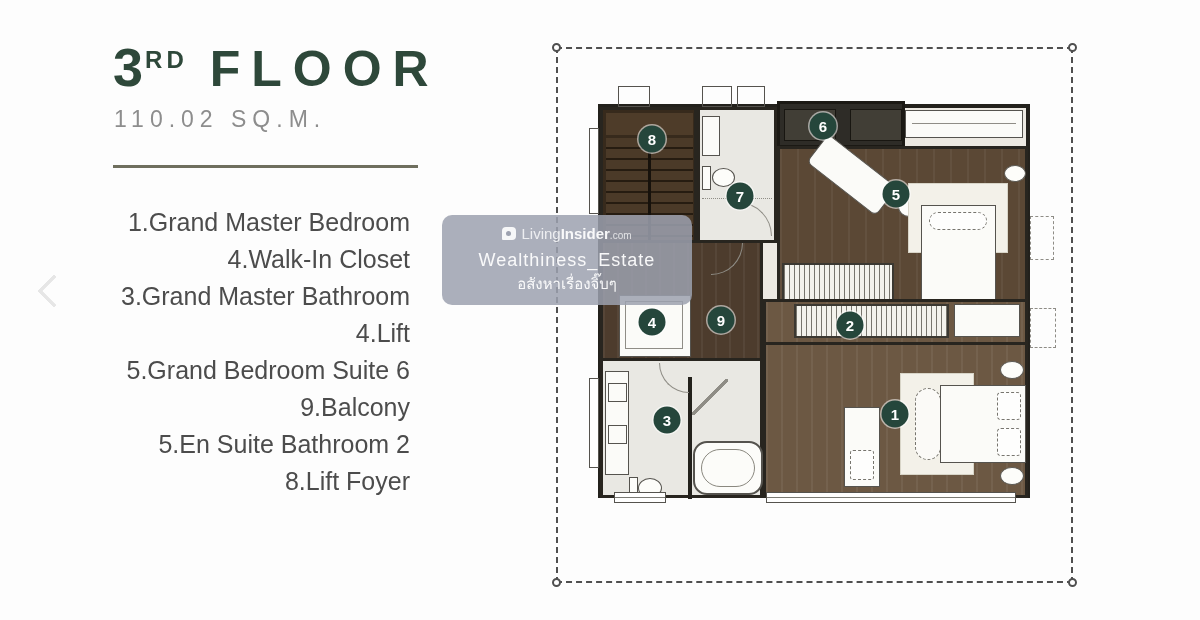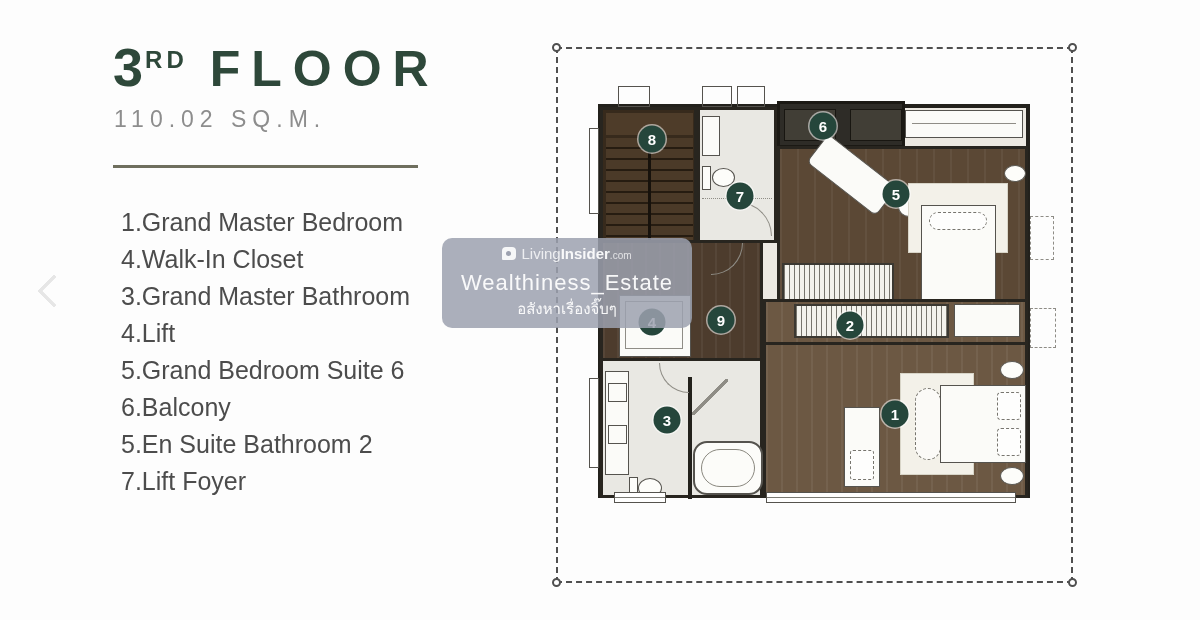--- a/index.html
+++ b/index.html
@@ -7,21 +7,21 @@
   body { font-family:"Liberation Sans", sans-serif; }
   .stage { position:relative; width:1200px; height:620px; background:#fdfdfd; overflow:hidden; }
 
   
   .title-block { position:absolute; left:113px; top:36px; color:#2e483a; white-space:nowrap; }
   .floor-num { font-size:54px; font-weight:700; letter-spacing:2px; }
   .floor-sup { font-size:24px; font-weight:700; vertical-align:18px; letter-spacing:4px; }
   .floor-word { font-size:50px; font-weight:700; letter-spacing:11px; margin-left:22px; }
   .area-line { position:absolute; left:114px; top:106px; font-size:23px; letter-spacing:6px; color:#8d8d8d; }
   .divider { position:absolute; left:113px; top:165px; width:305px; height:3px; background:#6f6f5e; }
-  .legend { position:absolute; left:121px; top:204px; }
+  .legend { position:absolute; left:121px; top:204px;text-align:right; }
   .legend-item { font-size:25px; line-height:37px; color:#4c4c4c; white-space:nowrap; }
 
   
   .prev-arrow { position:absolute; left:32px; top:274px; width:34px; height:34px; cursor:pointer; }
   .prev-arrow::before { content:""; position:absolute; left:10px; top:5px; width:20px; height:20px;
      border-left:4px solid #e6e6e6; border-bottom:4px solid #e6e6e6; transform:rotate(45deg); border-radius:2px; }
 
   
   .plan { position:absolute; inset:0; }
   .abs { position:absolute; }
@@ -66,54 +66,54 @@
   .toilet-tank { background:#fdfdfa; border:1.5px solid #55534e; }
   .door-arc { border:1.5px solid #8f8d86; border-right:none; border-bottom:none; border-radius:100% 0 0 0; }
   .wall-seg { background:#23211c; }
 
   .marker { position:absolute; width:27px; height:27px; border-radius:50%; background:#25463b;
             color:#fff; font-size:15px; font-weight:700; display:flex; align-items:center;
             justify-content:center; transform:translate(-50%,-50%); z-index:4;
             box-shadow:0 0 0 1.5px rgba(255,255,255,.55); }
 
   
-  .watermark { position:absolute; left:442px; top:238px; width:250px; height:90px;
+  .watermark { position:absolute; left:442px; top:215px; width:250px; height:90px;
                background:rgba(156,161,175,.85); border-radius:10px; z-index:6;
                display:flex; flex-direction:column; align-items:center; justify-content:center;
                color:rgba(255,255,255,.93); }
   .wm-line1 { display:flex; align-items:center; gap:5px; font-size:15px; }
   .wm-logo { width:14px; height:13px; background:#fff; border-radius:4px 4px 4px 1px; opacity:.9; position:relative; }
   .wm-logo::after { content:""; position:absolute; left:4px; top:4px; width:5px; height:5px;
                     border-radius:50%; background:rgba(156,161,175,1); }
   .wm-light { font-weight:400; opacity:.85; }
   .wm-bold { font-weight:700; }
   .wm-tld { font-size:10px; opacity:.8; }
-  .wm-line2 { font-size:22px; letter-spacing:1px; margin-top:8px; }
+  .wm-line2 { font-size:18px; letter-spacing:1px; margin-top:8px; }
   .wm-line3 { font-size:15px; margin-top:1px; }
 </style>
 </head>
 <body>
 
 <div class="stage">
 
   <div class="title-block">
     <span class="floor-num">3</span><span class="floor-sup">RD</span><span class="floor-word">FLOOR</span>
   </div>
   <div class="area-line">110.02 SQ.M.</div>
   <div class="divider"></div>
 
   <div class="legend">
     <div class="legend-item">1.Grand Master Bedroom</div>
     <div class="legend-item">4.Walk-In Closet</div>
     <div class="legend-item">3.Grand Master Bathroom</div>
     <div class="legend-item">4.Lift</div>
     <div class="legend-item">5.Grand Bedroom Suite 6</div>
-    <div class="legend-item">6.Balcony</div>
+    <div class="legend-item">9.Balcony</div>
     <div class="legend-item">5.En Suite Bathroom 2</div>
-    <div class="legend-item">7.Lift Foyer</div>
+    <div class="legend-item">8.Lift Foyer</div>
   </div>
 
   <div class="prev-arrow"></div>
 
   <div class="plan">
 
     <div class="abs boundary"></div>
     <div class="abs corner-dot" style="left:552px; top:43px;"></div>
     <div class="abs corner-dot" style="left:1068px; top:43px;"></div>
     <div class="abs corner-dot" style="left:552px; top:578px;"></div>

